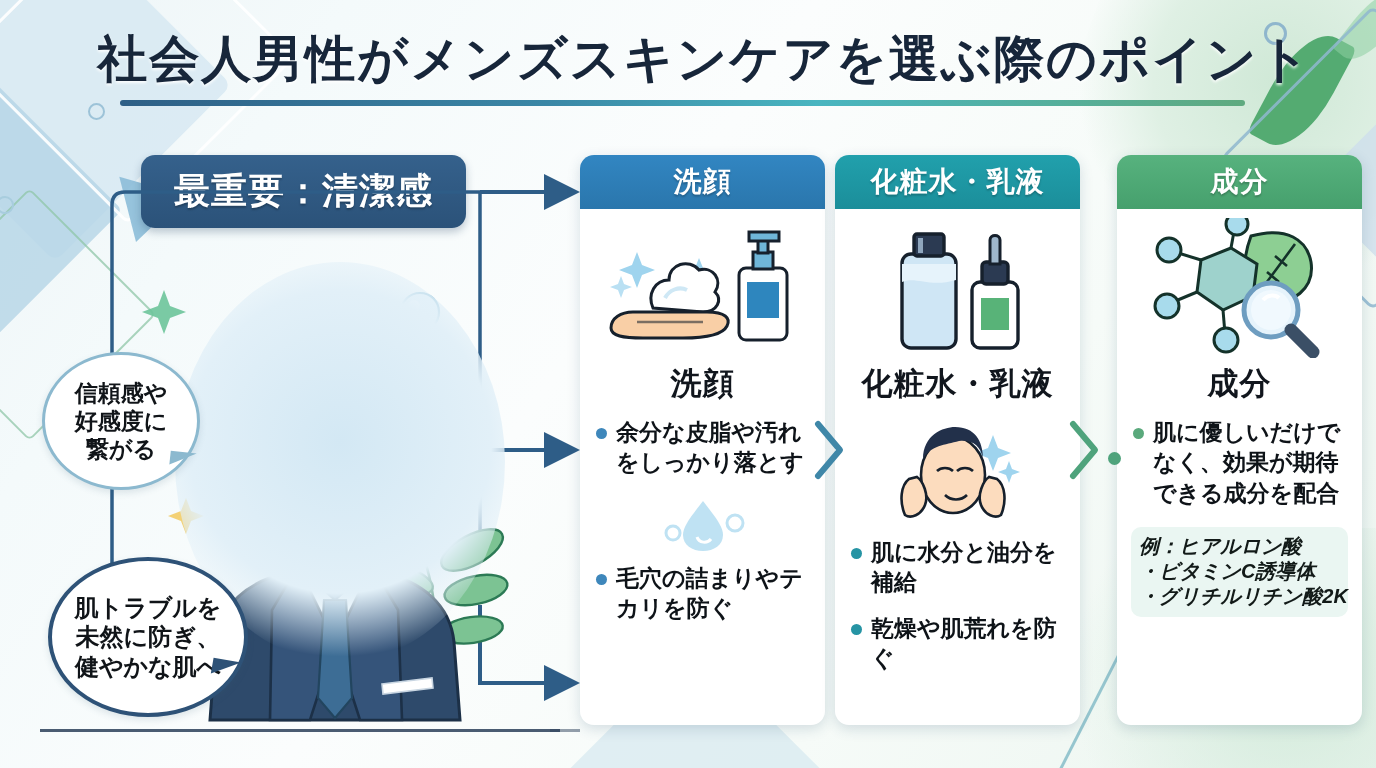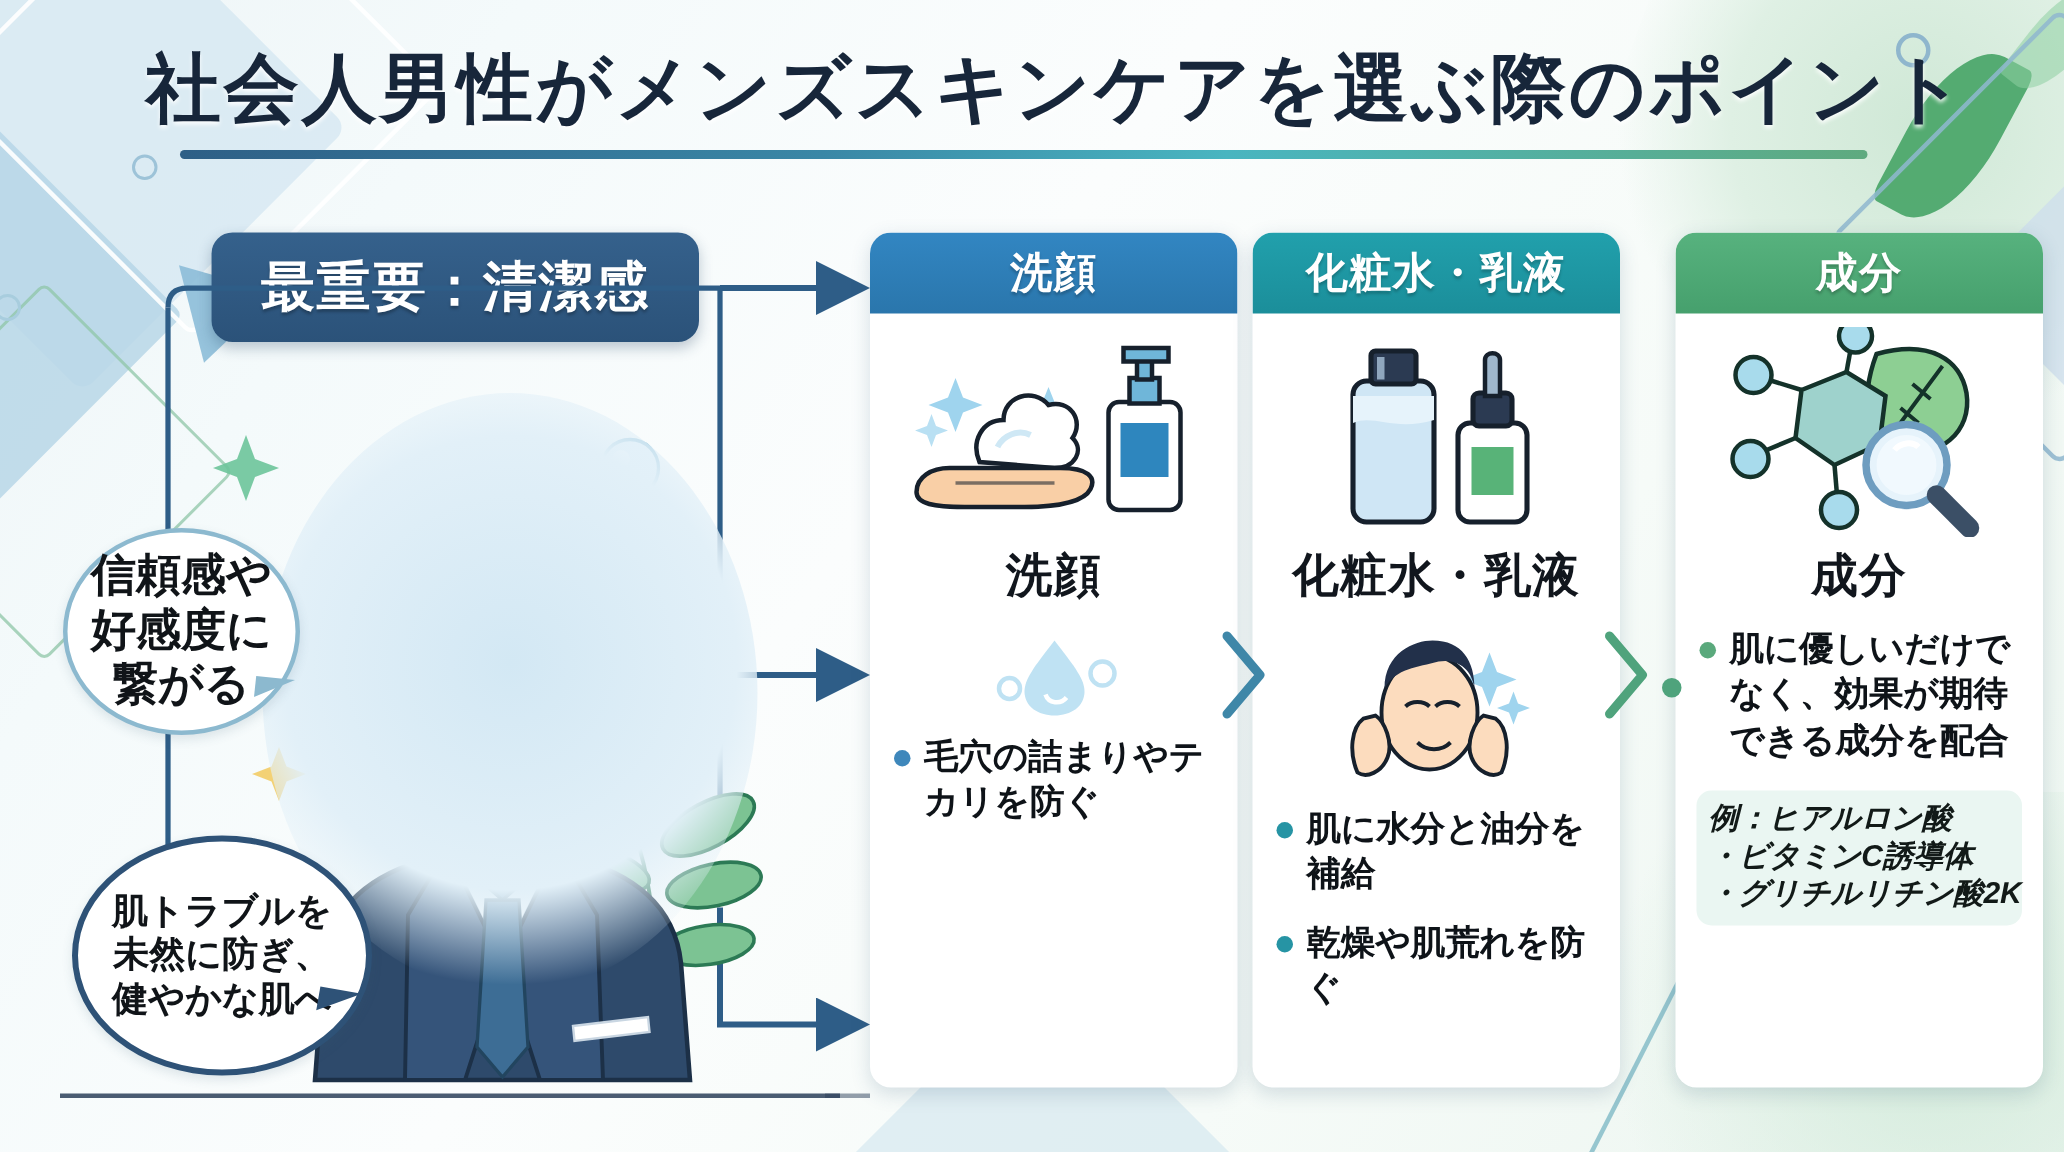--- a/index.html
+++ b/index.html
@@ -82,21 +82,21 @@
   .ground-dash{position:absolute;left:430px;bottom:18px;width:30px;height:3px;background:#2c3f59;opacity:.5;}
 
   
   .bubble{
     position:absolute;background:#ffffff;border:3px solid #8cb9cf;border-radius:50%;
     display:flex;flex-direction:column;align-items:center;justify-content:center;
     box-shadow:0 3px 7px rgba(60,90,115,.14);
   }
   .bubble b{display:block;font-weight:bold;color:#101418;line-height:1.22;white-space:nowrap;}
   .bubble-1{left:42px;top:352px;width:152px;height:132px;}
-  .bubble-1 b{font-size:30px;}
+  .bubble-1 b{font-size:23px;}
   .bubble-2{left:48px;top:557px;width:192px;height:152px;border-color:#2e5277;border-width:4px;align-items:center;}
   .bubble-2 b{font-size:24px;}
   .tail{position:absolute;width:0;height:0;}
   .tail-1{left:170px;top:452px;border-top:14px solid #8cb9cf;border-right:26px solid transparent;
     transform:rotate(6deg);}
   .tail-2{left:212px;top:660px;border-top:16px solid #2e5277;border-right:28px solid transparent;
     transform:rotate(10deg);}
 
   
   .card{
@@ -292,20 +292,24 @@
 
           <rect x="136" y="46" width="48" height="72" rx="7" fill="#ffffff" stroke="#16202c" stroke-width="3"></rect>
           <rect x="144" y="60" width="32" height="36" fill="#2e86be"></rect>
           <rect x="150" y="30" width="20" height="17" fill="#6fb6d9" stroke="#16202c" stroke-width="3"></rect>
           <rect x="155" y="17" width="10" height="14" fill="#6fb6d9" stroke="#16202c" stroke-width="3"></rect>
           <path d="M146 10 L176 10 L176 19 L146 19 Z" fill="#6fb6d9" stroke="#16202c" stroke-width="3"></path>
         </svg>
       </div>
       <div class="card-title">洗顔</div>
       <div class="bullets">
+        <div class="bullet">
+          <span class="dot"></span>
+          <span class="txt">余分な皮脂や汚れをしっかり落とす</span>
+        </div>
         <div class="mid-icon">
           <svg width="92" height="60" viewBox="0 0 92 60">
             <path d="M46 8 C60 26 66 34 66 42 C66 52 57 58 46 58 C35 58 26 52 26 42 C26 34 32 26 46 8 Z" fill="#bfe2f3"></path>
             <path d="M40 44 C42 50 50 51 54 46" stroke="#ffffff" stroke-width="3" fill="none"></path>
             <circle cx="16" cy="40" r="7" fill="none" stroke="#bfe2f3" stroke-width="3"></circle>
             <circle cx="78" cy="30" r="8" fill="none" stroke="#bfe2f3" stroke-width="3"></circle>
           </svg>
         </div>
         <div class="bullet">
           <span class="dot"></span>

